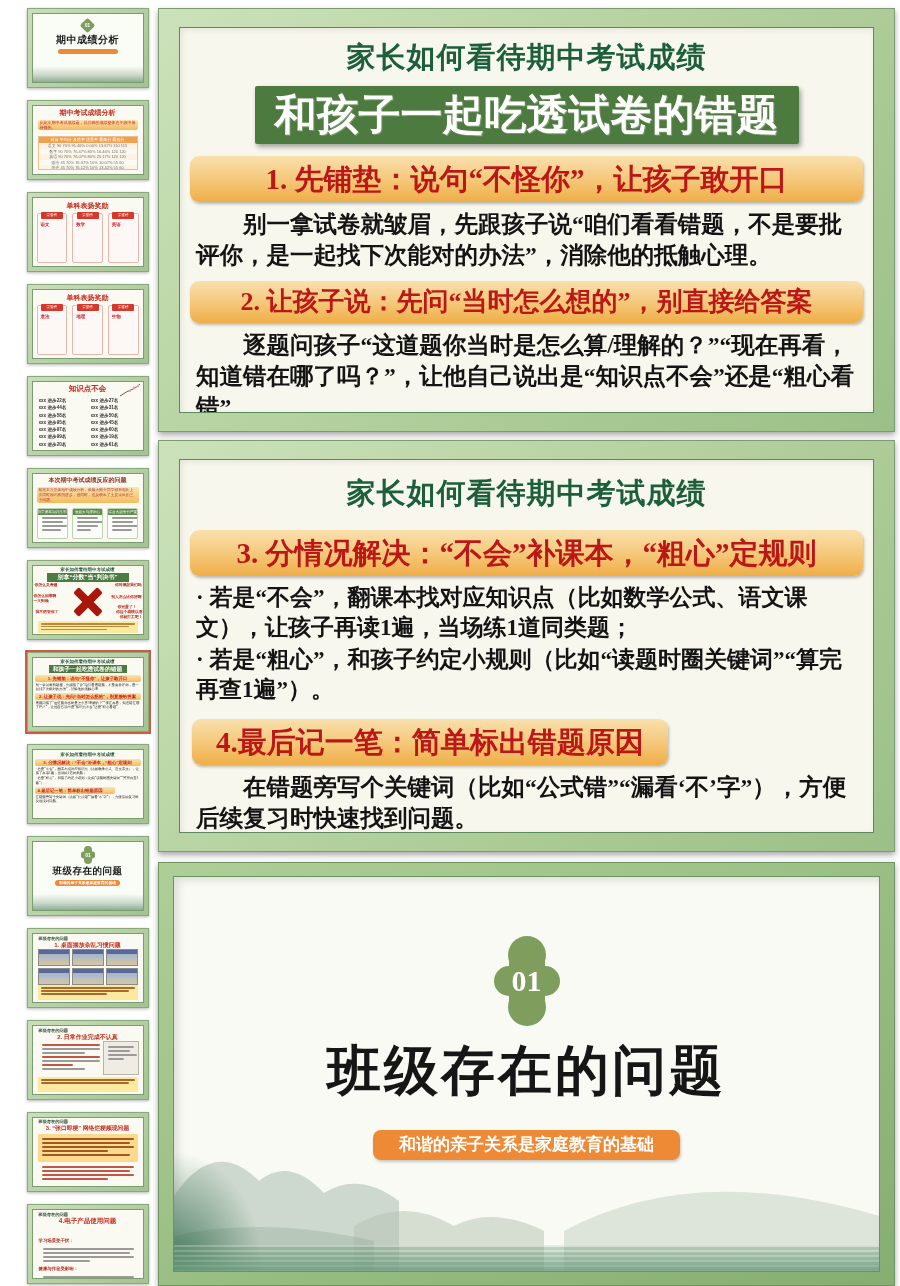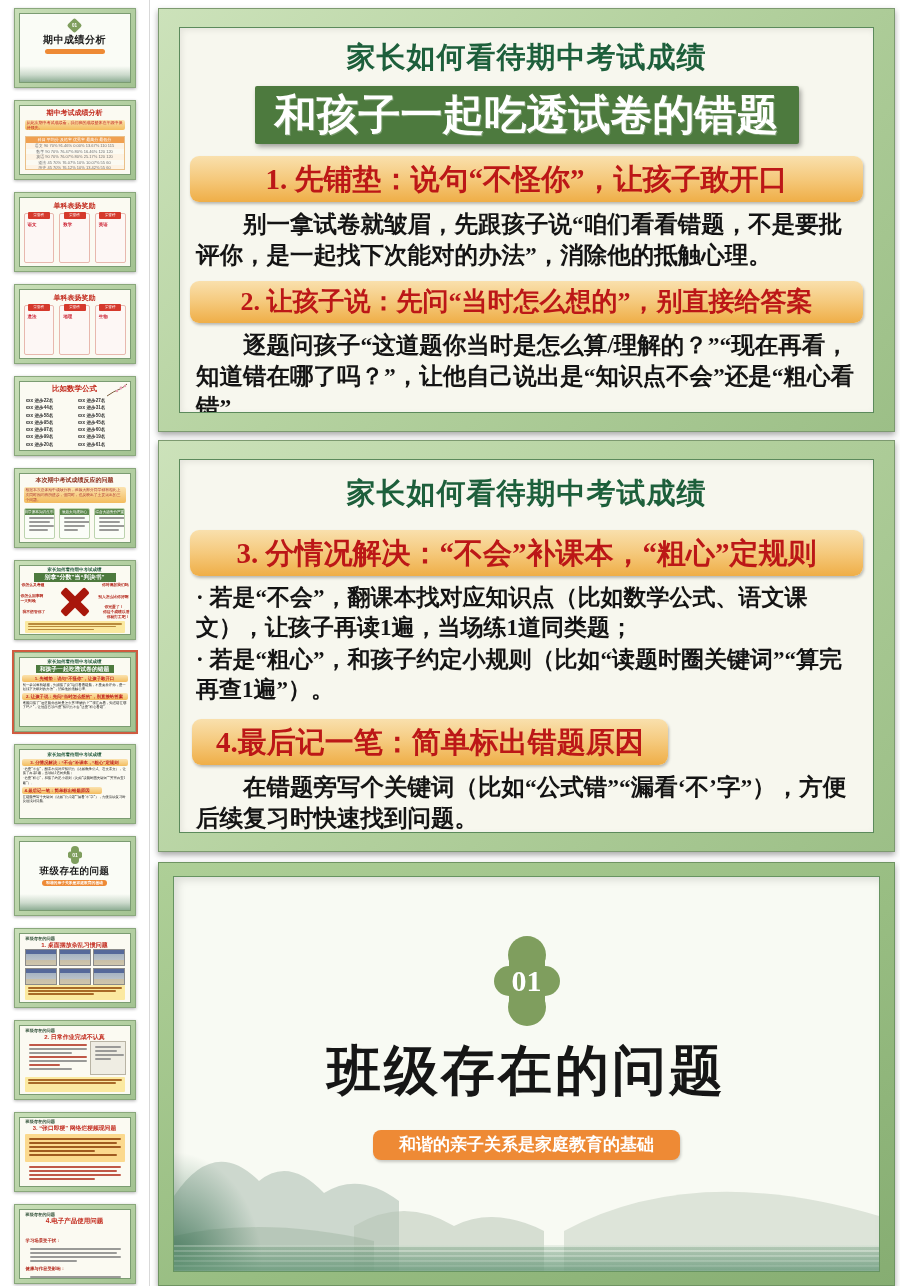--- a/index.html
+++ b/index.html
@@ -1,20 +1,20 @@
 <!DOCTYPE html>
 <html><head>
 <meta charset="utf-8">
 <style>
   html,body{margin:0;padding:0;width:900px;height:1286px;overflow:hidden;background:#fff;
     font-family:"Liberation Sans","DejaVu Sans",sans-serif;}
   .serif{font-family:"Liberation Serif","DejaVu Serif",serif;}
 
   
-  #sidebar{position:absolute;left:0;top:0;width:150px;height:1286px;background:#ffffff;
+  #sidebar{position:absolute;left:13px;top:0;width:150px;height:1286px;background:#ffffff;
     border-right:1px solid #d9d9d9;box-sizing:border-box;padding-top:8px;}
   #main{position:absolute;left:151px;top:0;width:749px;height:1286px;background:#ffffff;}
 
   
   .thumb{width:122px;height:80px;margin:0 auto 12px auto;position:relative;
     box-shadow:0 1px 3px rgba(0,0,0,.3);background:linear-gradient(135deg,#c9dfb8,#a3c391);
     border:1px solid #8aa87c;box-sizing:border-box;cursor:pointer;}
   .thumb.sel{outline:2px solid #cf5b40;outline-offset:0;}
   .tinner{position:absolute;inset:4px;background:#fbfaf2;border:1px solid #7b9c72;overflow:hidden;}
   .tinner.pure{background:#fafcf6;}
@@ -206,21 +206,21 @@
               <div class="sub">生物</div>
             </div>
       </div>
     </div>
       </div>
   </div>
 
   <div class="thumb">
     <div class="tinner">
         <div class="tc">
-      <div class="ttitle-red serif" style="font-size:7.5px;margin-top:2px;">比如数学公式</div>
+      <div class="ttitle-red serif" style="font-size:7.5px;margin-top:2px;">知识点不会</div>
       <svg style="position:absolute;right:2px;top:1px;" width="22" height="14" viewBox="0 0 22 14">
             <path d="M1,13 Q8,8 14,6 Q18,4 21,1" stroke="#7a5a3a" stroke-width="1" fill="none"></path>
             <circle cx="15" cy="5" r="1.4" fill="#e8a0b4"></circle>
             <circle cx="19" cy="3" r="1.2" fill="#e8a0b4"></circle>
             <circle cx="11" cy="8" r="1.2" fill="#e8a0b4"></circle>
           </svg>
       <div class="prog">
             <span>xxx  进步22名</span>
             <span>xxx  进步27名</span>
             <span>xxx  进步44名</span>

